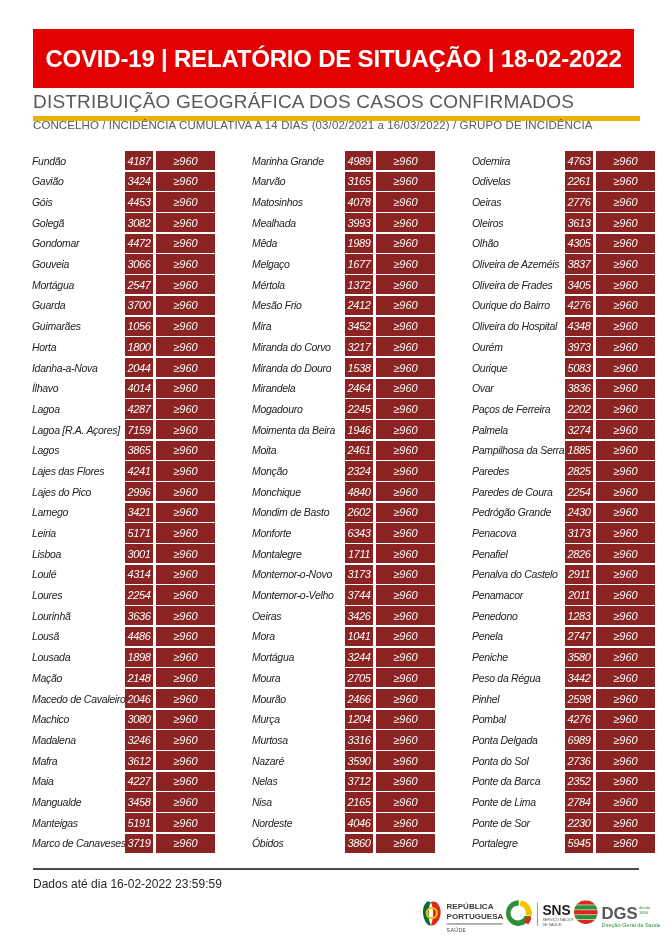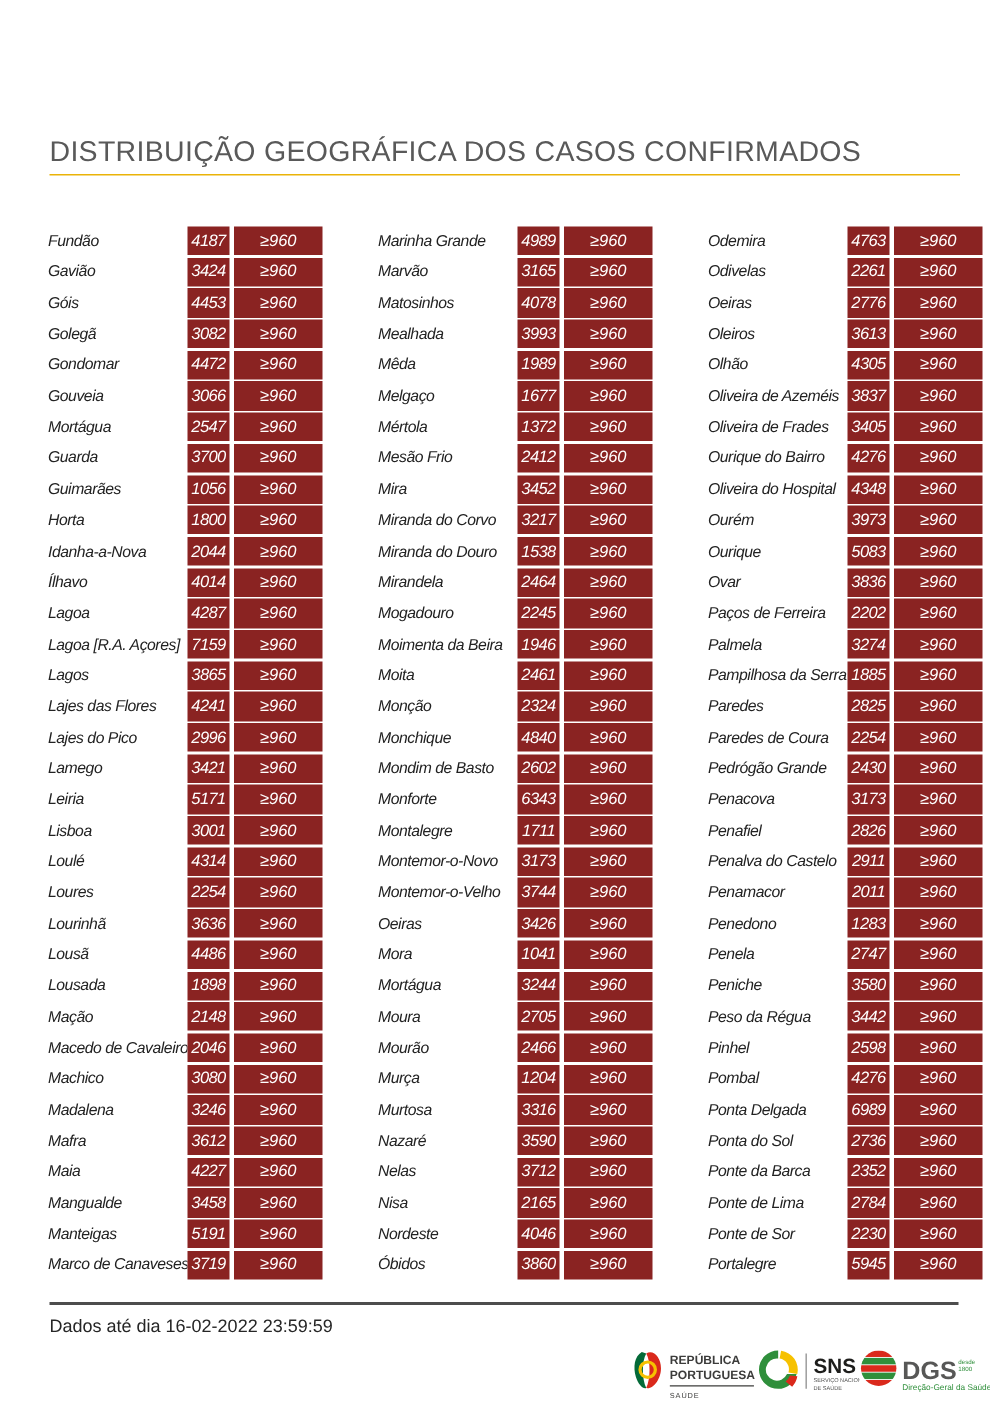--- a/index.html
+++ b/index.html
@@ -4,21 +4,21 @@
 <style>
   html,body{margin:0;padding:0;background:#fff;}
   .page{position:relative;width:672px;height:950px;background:#ffffff;
         font-family:"Liberation Sans",sans-serif;overflow:hidden;}
 
   .banner{position:absolute;left:33px;top:29px;width:601px;height:59px;
           background:#e20000;color:#ffffff;display:flex;align-items:center;
           justify-content:center;font-size:24px;font-weight:700;letter-spacing:-0.2px;}
 
   .title-wrap{position:absolute;left:33px;top:91px;width:607px;
-              border-bottom:1px solid #eab308;padding-bottom:3px;}
+              border-bottom:5px solid #eab308;padding-bottom:3px;}
   .title{font-size:19px;color:#595959;letter-spacing:0.2px;}
   .subtitle{position:absolute;left:33px;top:119px;width:620px;
             font-size:11.5px;color:#595959;letter-spacing:0.1px;}
 
   .table{position:absolute;left:32px;top:151px;width:623px;display:flex;gap:37px;font-style:italic;}
   .col{width:183px;display:flex;flex-direction:column;}
   .row{display:flex;height:19.3px;margin-bottom:1.4px;align-items:stretch;}
   .name{flex:1;min-width:0;display:flex;align-items:center;font-size:10.5px;
         letter-spacing:-0.3px;color:#222;white-space:nowrap;overflow:hidden;}
   .vbox{width:28px;background:#8a2322;color:#fff;font-size:11px;
@@ -33,24 +33,28 @@
   .logos{position:absolute;left:420px;top:898px;width:240px;height:46px;
          display:flex;align-items:flex-start;gap:0;}
   .logo{display:block;}
   svg text{font-family:"Liberation Sans",sans-serif;}
 </style>
 </head>
 <body>
 
 <div class="page">
 
+  <div class="banner">
+    <span>COVID-19 | RELATÓRIO DE SITUAÇÃO | 18-02-2022</span>
+  </div>
 
   <div class="title-wrap">
     <span class="title">DISTRIBUIÇÃO GEOGRÁFICA DOS CASOS CONFIRMADOS</span>
   </div>
+  <div class="subtitle">CONCELHO / INCIDÊNCIA CUMULATIVA A 14 DIAS (03/02/2021 a 16/03/2022) / GRUPO DE INCIDÊNCIA</div>
 
   <div class="table">
     <div class="col">
     <div class="row">
       <span class="name">Fundão</span>
       <span class="vbox">4187</span>
       <span class="gbox">≥960</span>
     </div>
 
     <div class="row">

